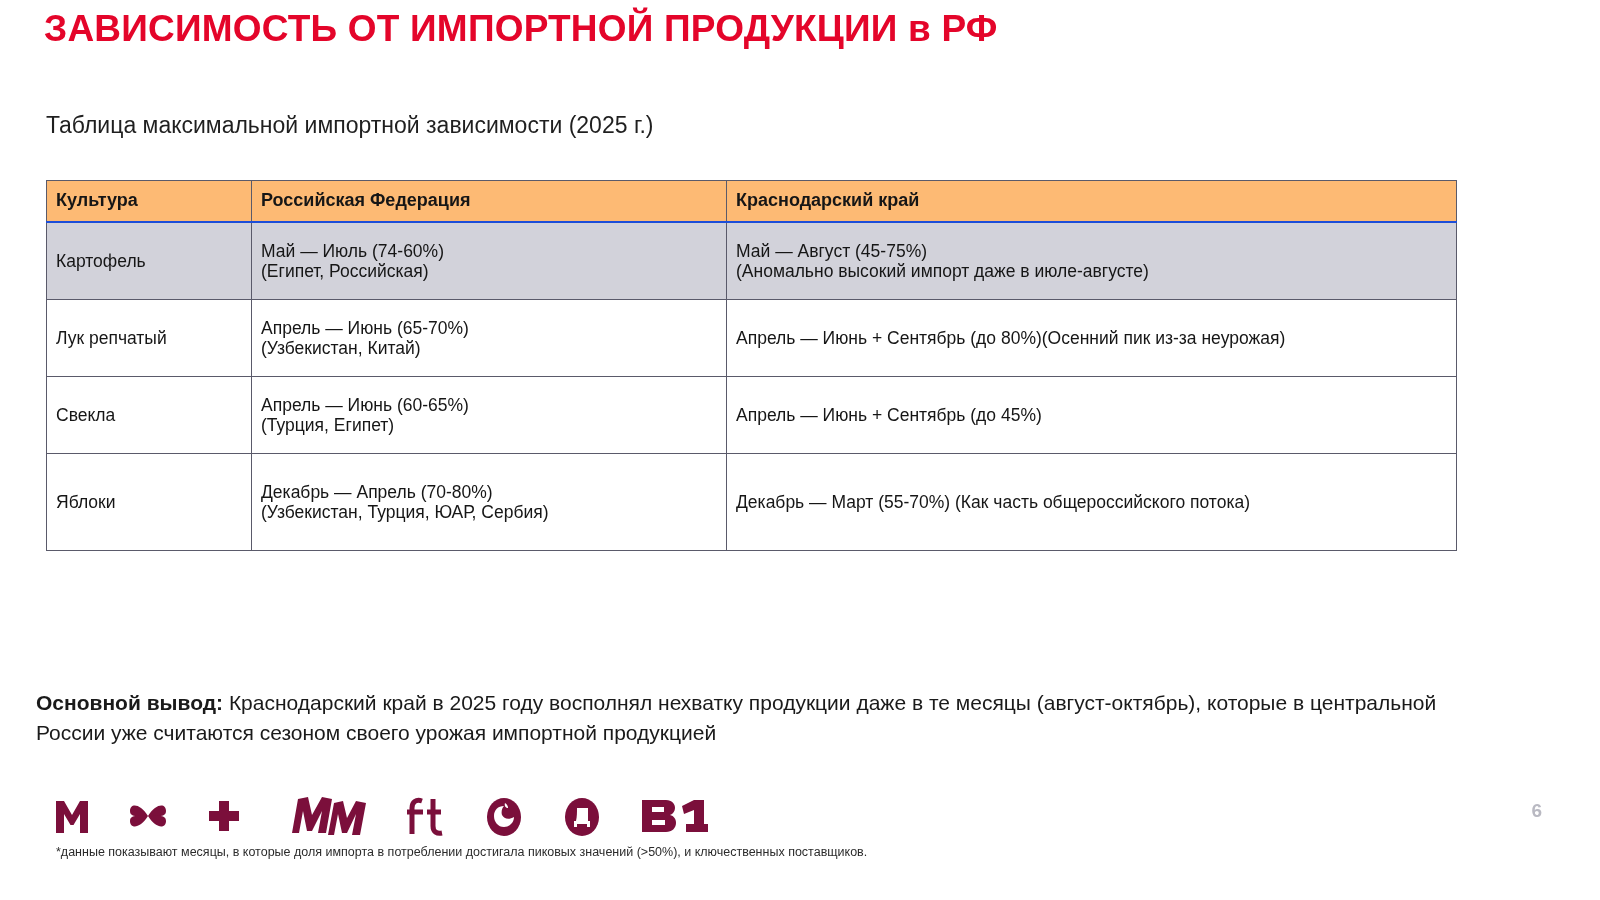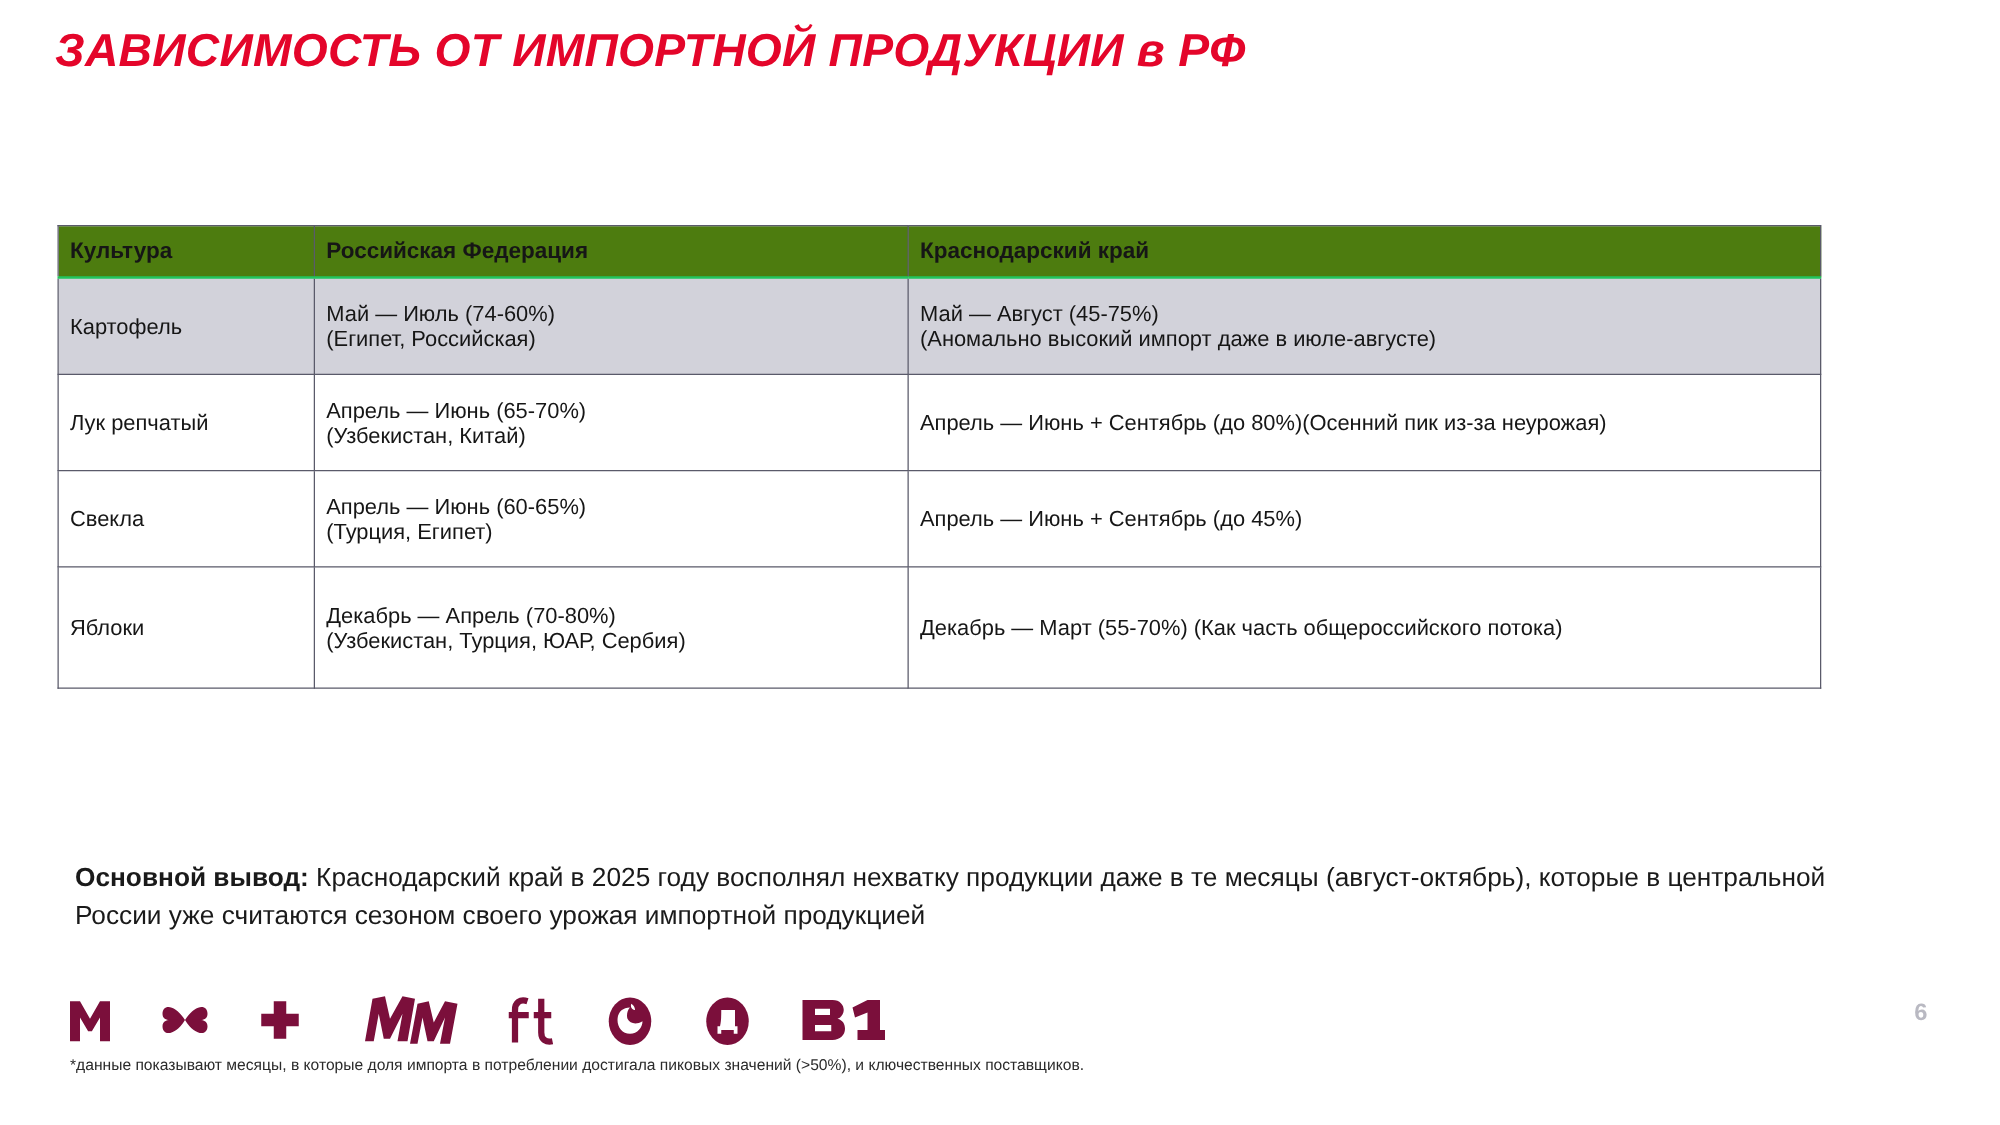--- a/index.html
+++ b/index.html
@@ -19,27 +19,26 @@
   .slide {
     position: absolute;
     inset: 0;
     padding: 0;
   }
 
   
   .slide-title {
     position: absolute;
     left: 44px;
-    top: 20px;
+    top: 8px;
     font-size: 37px;
     font-weight: bold;
     letter-spacing: 0.2px;
     color: #e4052a;
     white-space: nowrap;
-    font-style: italic;
   }
 
   
   .slide-subtitle {
     position: absolute;
     left: 46px;
     top: 112px;
     font-size: 23px;
     font-weight: normal;
     color: #1f1f1f;
@@ -68,45 +67,45 @@
     border: 1px solid #5a5a6a;
     text-align: left;
     vertical-align: middle;
     padding: 4px 8px 4px 9px;
     font-size: 17.5px;
     line-height: 1.17;
     color: #161616;
   }
   table.imports thead th {
     font-weight: bold;
-    background: #4d7c0f;
+    background: #fdba74;
     height: 34px;
     padding-top: 3px;
     padding-bottom: 3px;
-    border-bottom: 2px solid #22c55e;
+    border-bottom: 2px solid #1d4ed8;
     font-size: 18px;
   }
   table.imports tbody tr.shaded td {
     background: #d2d2da;
   }
   table.imports tbody tr.plain td {
     background: #ffffff;
   }
   table.imports tbody td {
     height: 68px;
   }
   table.imports tbody tr.tall td {
     height: 88px;
   }
   .cellline { display: block; white-space: nowrap; }
 
   
   .conclusion {
     position: absolute;
-    left: 60px;
+    left: 36px;
     top: 688px;
     width: 1430px;
     font-size: 21px;
     line-height: 1.42;
     color: #1a1a1a;
   }
   .conclusion b { font-weight: bold; }
 
   
   .logo-bar {
@@ -142,20 +141,21 @@
     text-align: right;
   }
 </style>
 </head>
 <body>
 
 <div class="slide">
 
   <div class="slide-title">ЗАВИСИМОСТЬ ОТ ИМПОРТНОЙ ПРОДУКЦИИ в РФ</div>
 
+  <div class="slide-subtitle">Таблица максимальной импортной зависимости (2025 г.)</div>
 
   <div class="table-wrap">
     <table class="imports">
       <colgroup>
         <col class="c1">
           <col class="c2">
           <col class="c3">
       </colgroup>
       <thead>
         <tr>

